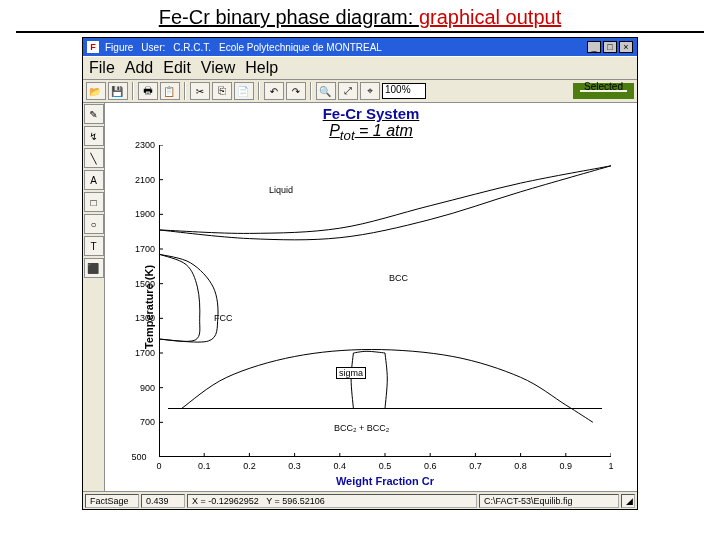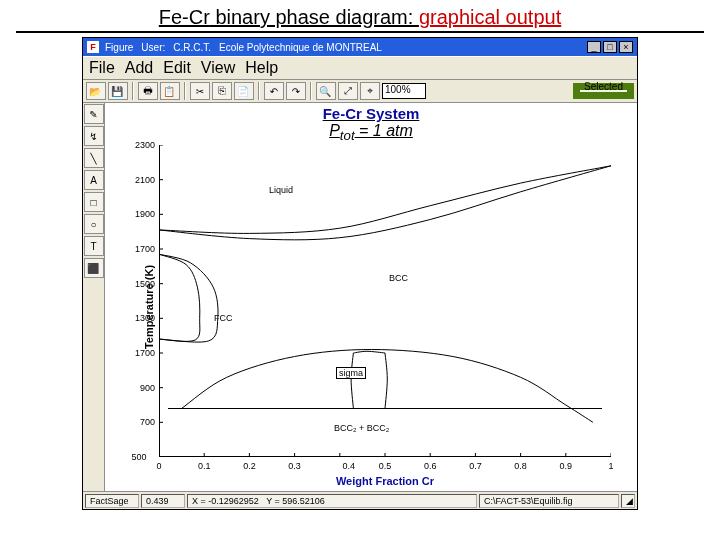--- a/index.html
+++ b/index.html
@@ -138,21 +138,21 @@
               <div style="top: 99px;">1700</div>
               <div style="top: 64.3333px;">1900</div>
               <div style="top: 29.6667px;">2100</div>
               <div style="top: -5px;">2300</div>
             </div>
           <div class="xticks">
               <div style="left: 0px;">0</div>
               <div style="left: 45.2px;">0.1</div>
               <div style="left: 90.4px;">0.2</div>
               <div style="left: 135.6px;">0.3</div>
-              <div style="left: 180.8px; margin-left: 9px;">0.4</div>
+              <div style="left: 180.8px;">0.4</div>
               <div style="left: 226px;">0.5</div>
               <div style="left: 271.2px;">0.6</div>
               <div style="left: 316.4px;">0.7</div>
               <div style="left: 361.6px;">0.8</div>
               <div style="left: 406.8px;">0.9</div>
               <div style="left: 452px;">1</div>
             </div>
           <svg class="curves">
               <path d="M0 84.93333333333334 C15.1 85.5 60.3 88.7 90.4 88.4 C120.5 88.1 150.7 87.8 180.8 83.2 C210.9 78.6 241.1 68.2 271.2 60.7 C301.3 53.2 331.5 44.8 361.6 38.1 C391.7 31.5 436.9 23.7 452.0 20.8" fill="none" stroke="#000" stroke-width="1"></path>
               <path d="M0 84.93333333333334 C15.1 86.4 60.3 92.3 90.4 93.6 C120.5 94.9 150.7 95.9 180.8 92.7 C210.9 89.6 241.1 82.2 271.2 74.5 C301.3 66.9 331.5 55.8 361.6 46.8 C391.7 37.8 436.9 25.1 452.0 20.8" fill="none" stroke="#000" stroke-width="1"></path>

